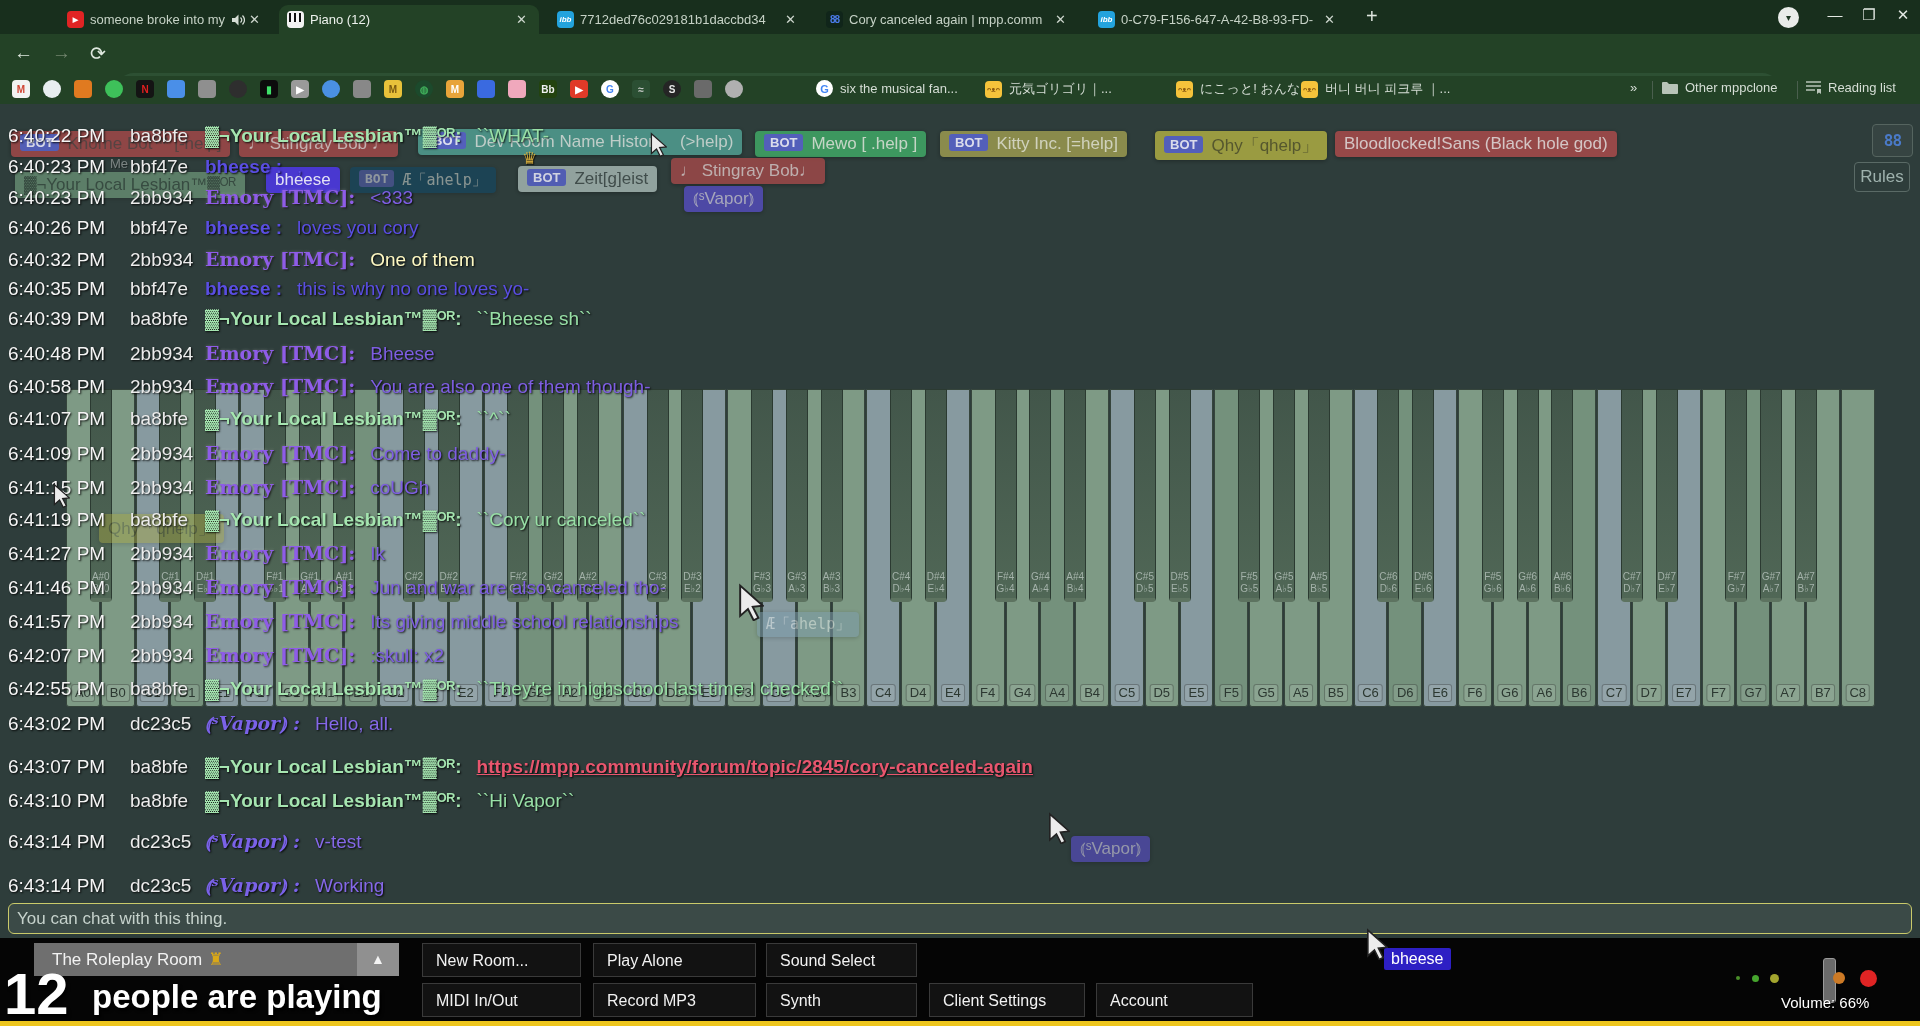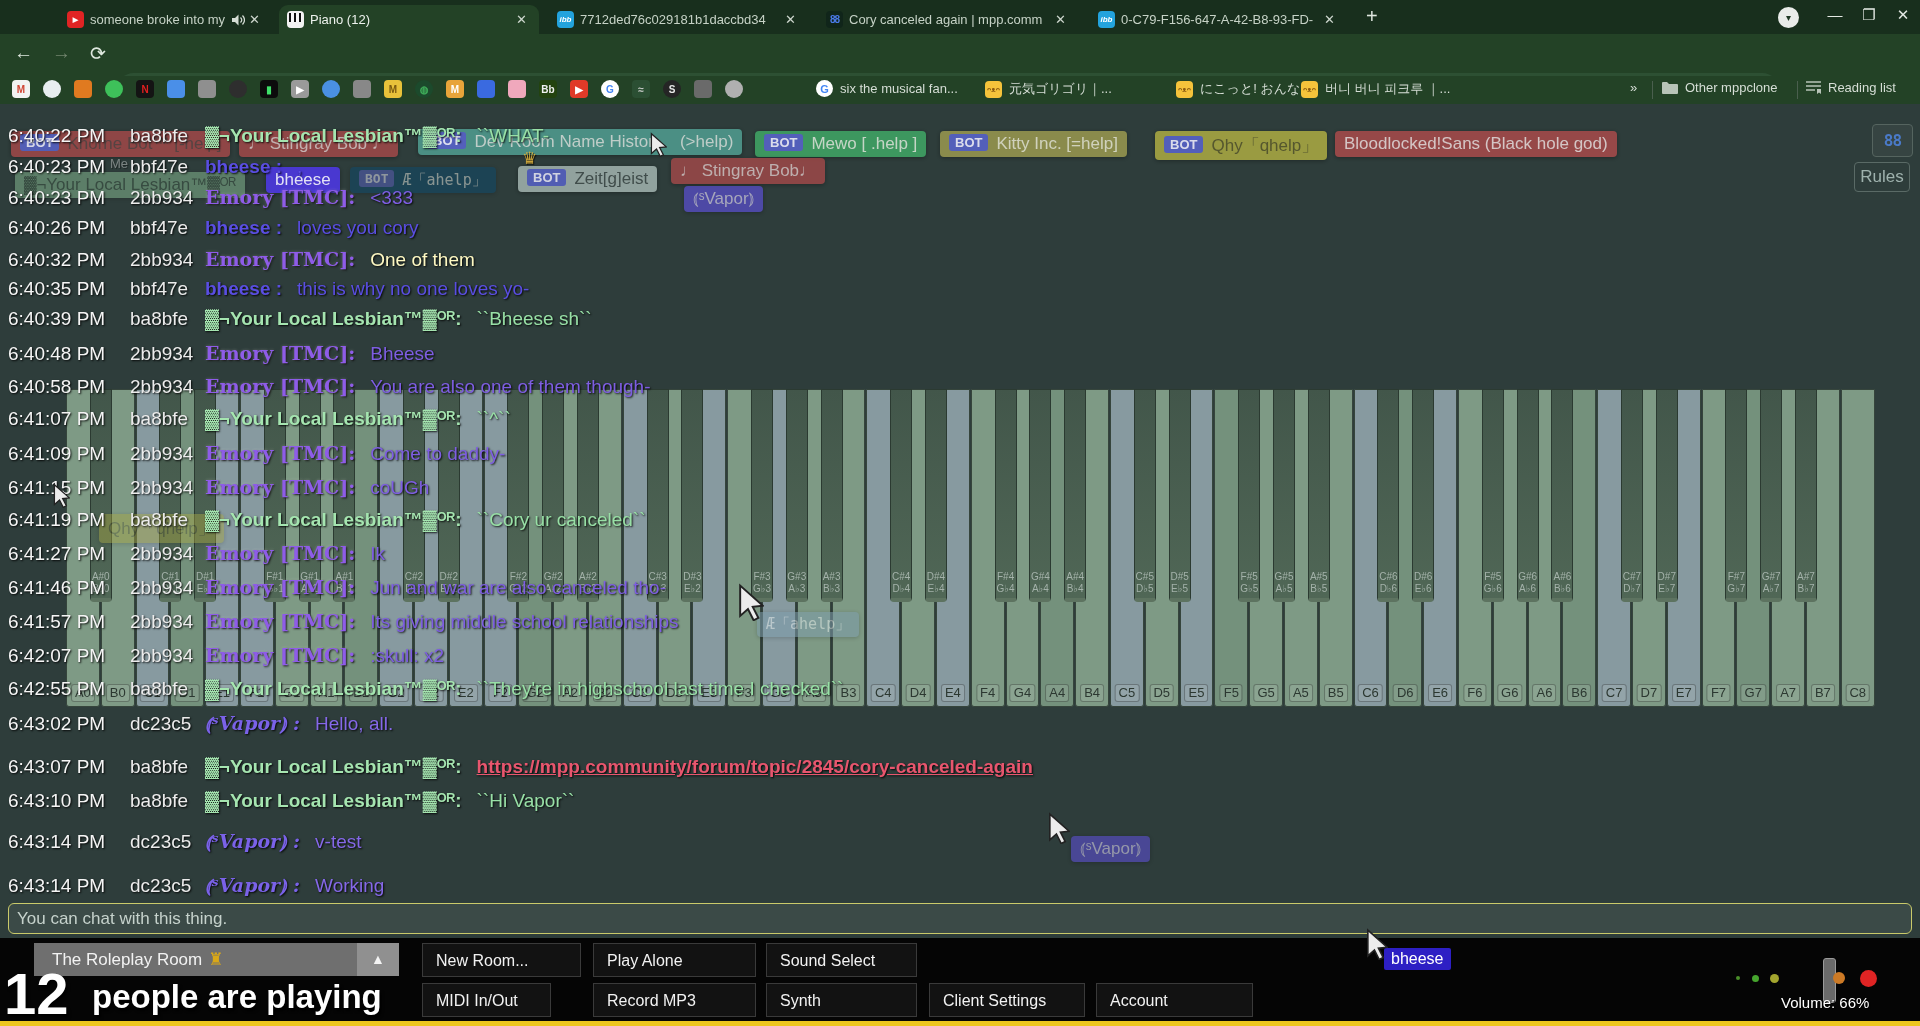--- a/index.html
+++ b/index.html
@@ -601,21 +601,21 @@
         <div id="room-arrow">▲</div>
       </div>
       <div id="count-num">12</div>
       <div id="count-label">people are playing</div>
       <div id="player-tag">bheese</div>
       <div id="vol-slider"></div>
       <div id="vol-label">Volume: 66%</div>
     <button class="tbtn" style="left: 422px; width: 159px; top: 5px;">New Room...</button>
         <button class="tbtn" style="left: 593px; width: 163px; top: 5px;">Play Alone</button>
         <button class="tbtn" style="left: 766px; width: 151px; top: 5px;">Sound Select</button>
-        <button class="tbtn" style="left: 422px; width: 129px; top: 45px;">MIDI In/Out</button>
+        <button class="tbtn" style="left: 422px; width: 159px; top: 45px;">MIDI In/Out</button>
         <button class="tbtn" style="left: 593px; width: 163px; top: 45px;">Record MP3</button>
         <button class="tbtn" style="left: 766px; width: 151px; top: 45px;">Synth</button>
         <button class="tbtn" style="left: 929px; width: 156px; top: 45px;">Client Settings</button>
         <button class="tbtn" style="left: 1096px; width: 157px; top: 45px;">Account</button>
         <div class="voldot" style="left: 1736px; top: 38px; width: 4px; height: 4px; background: rgb(74, 143, 42);"></div>
         <div class="voldot" style="left: 1752px; top: 36.5px; width: 7px; height: 7px; background: rgb(70, 165, 46);"></div>
         <div class="voldot" style="left: 1770px; top: 35.5px; width: 9px; height: 9px; background: rgb(163, 165, 46);"></div>
         <div class="voldot" style="left: 1833px; top: 34px; width: 12px; height: 12px; background: rgb(204, 122, 38);"></div>
         <div class="voldot" style="left: 1860px; top: 31.5px; width: 17px; height: 17px; background: rgb(224, 36, 36);"></div>
       </div>

